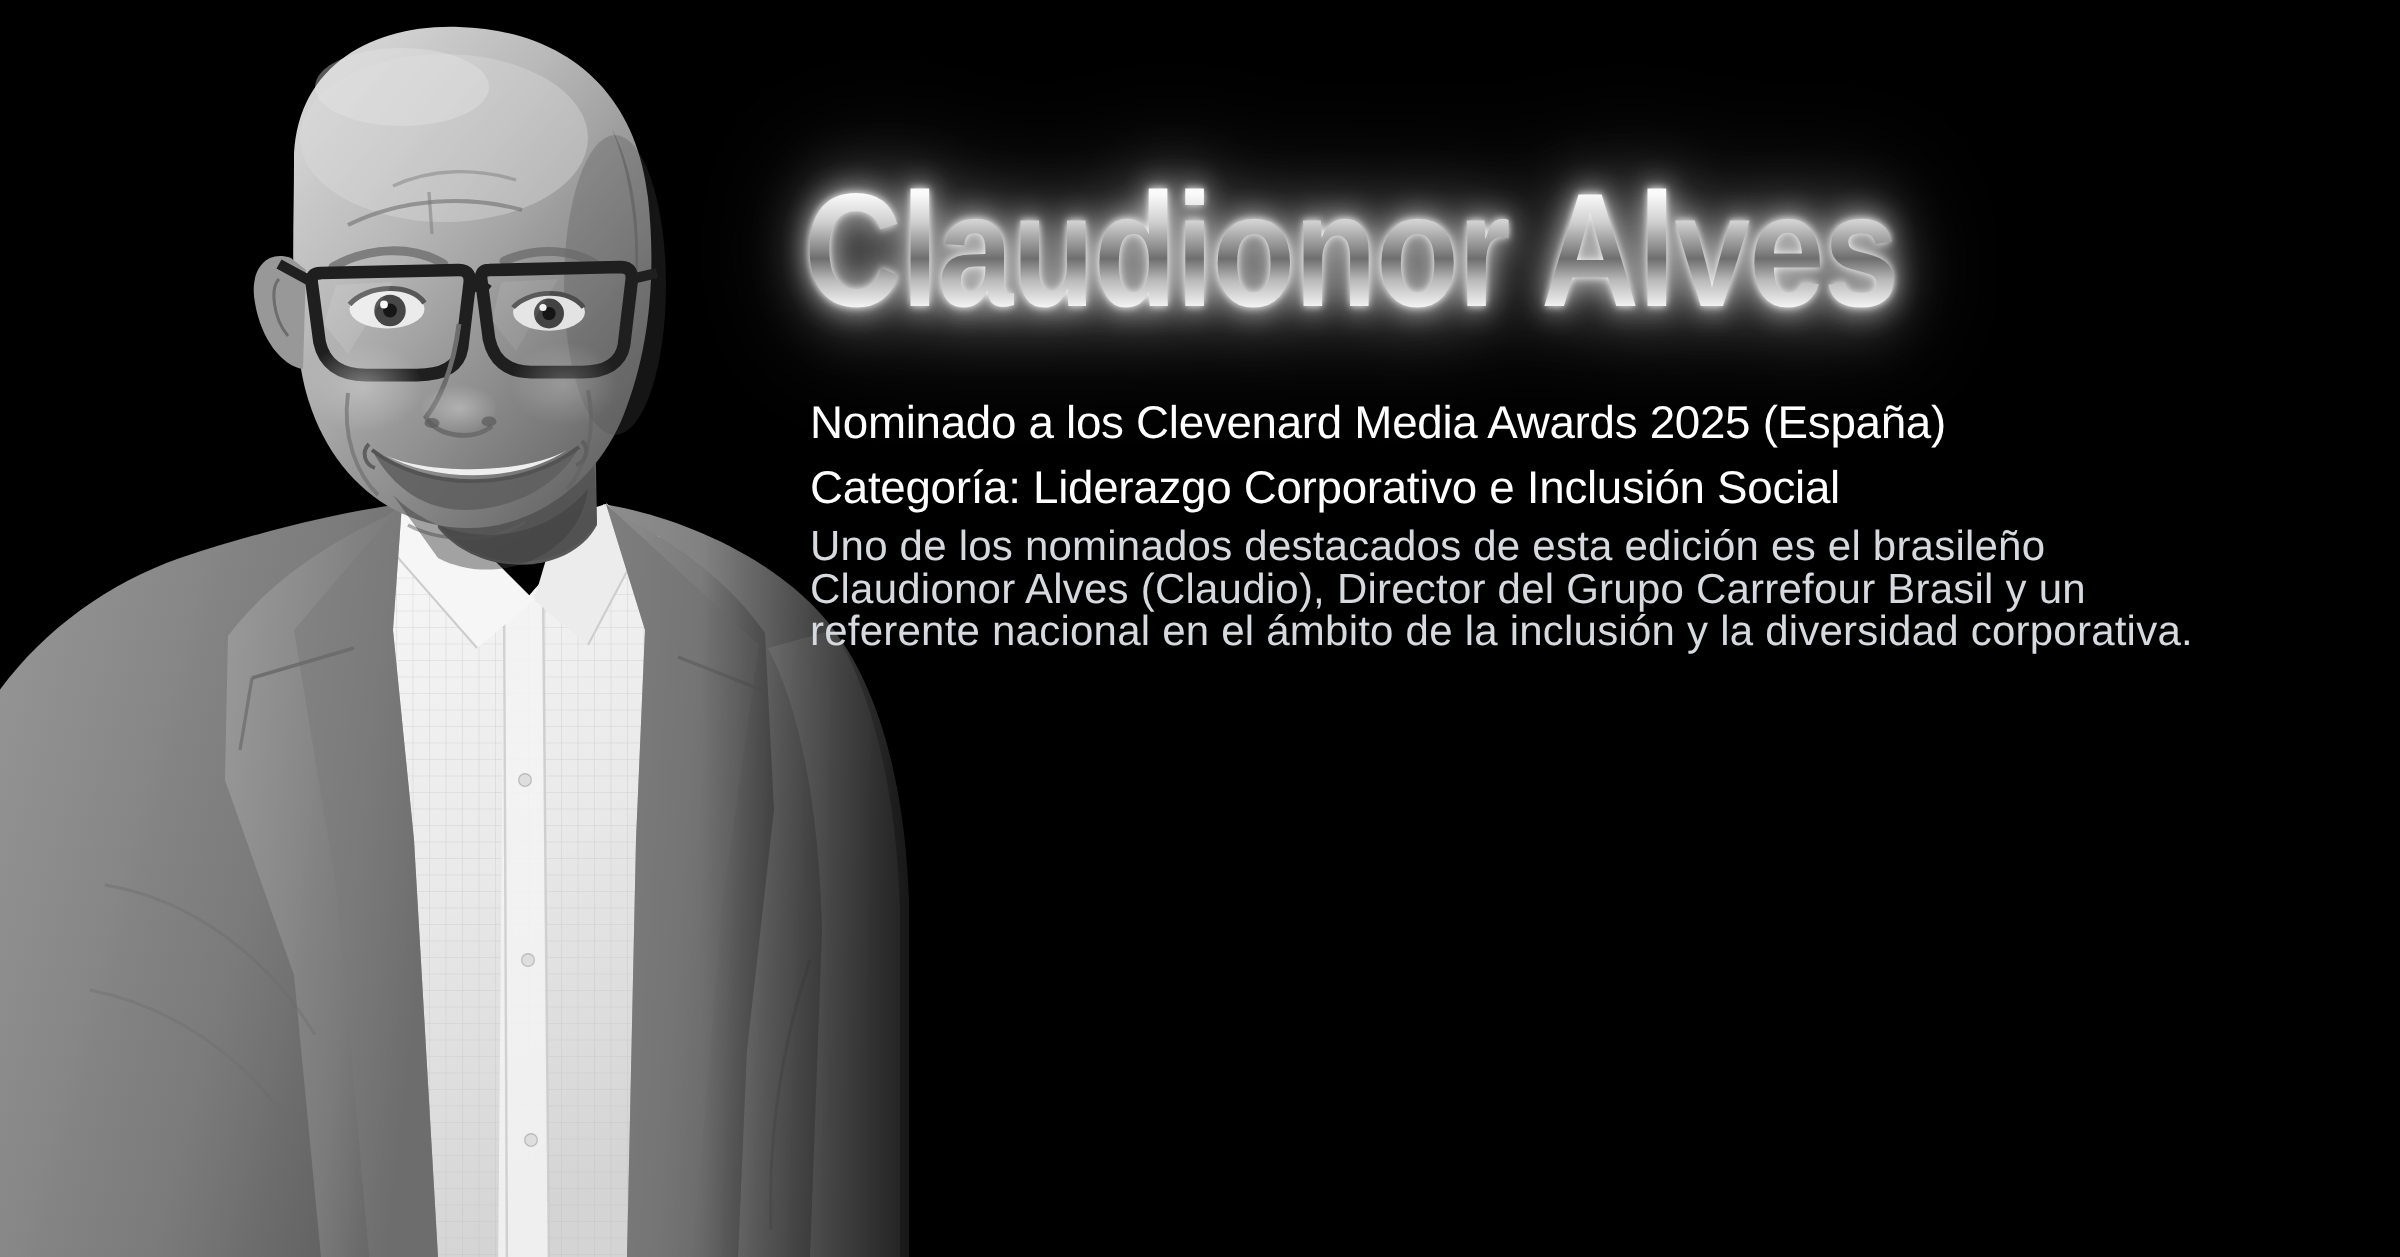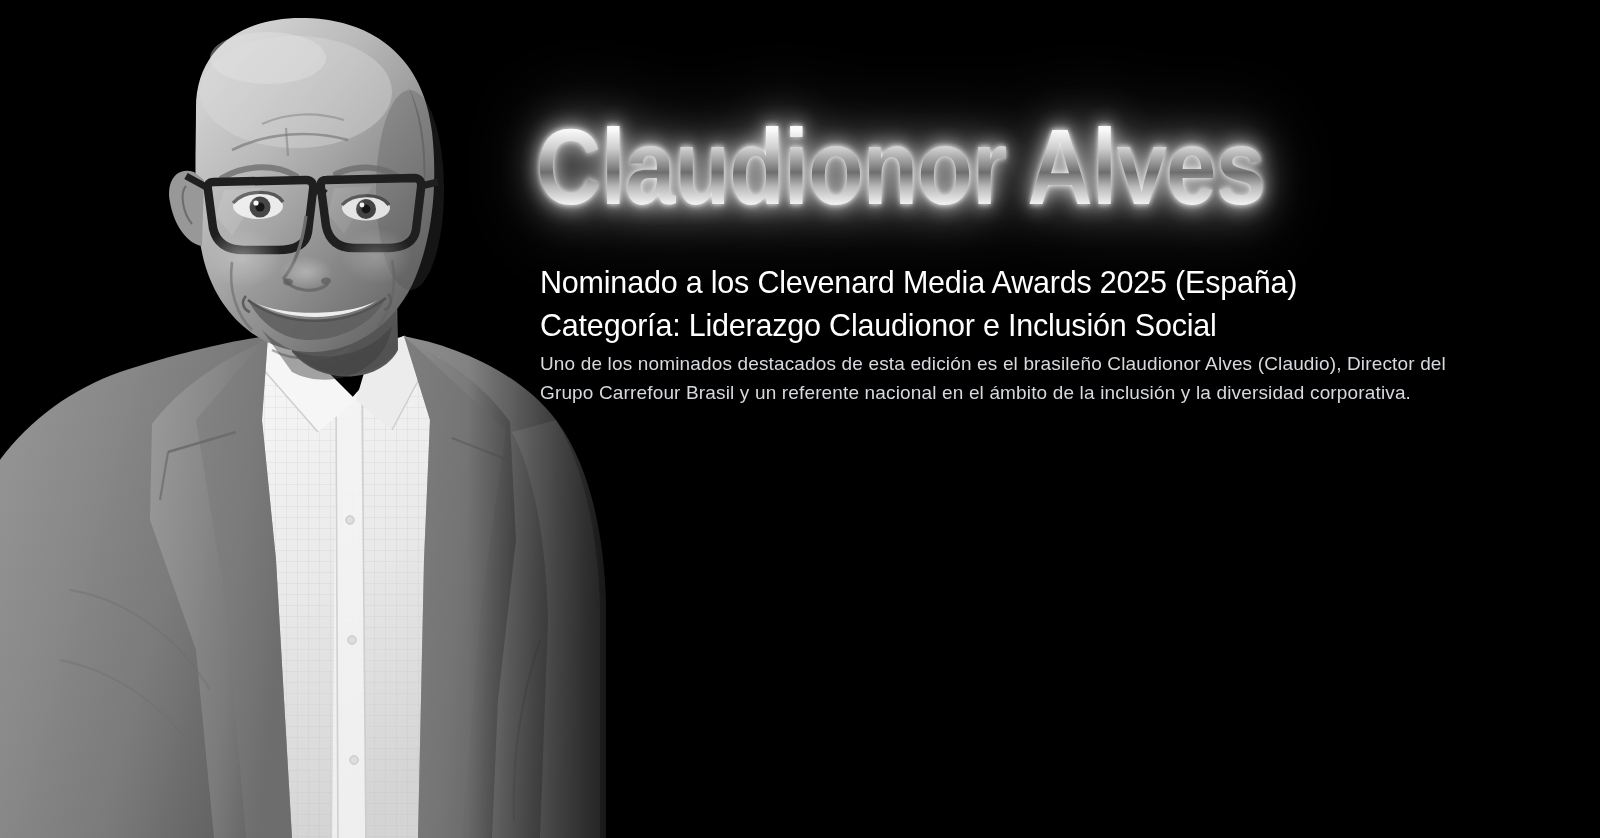--- a/index.html
+++ b/index.html
@@ -102,21 +102,21 @@
   
   .body-copy {
     position: absolute;
     left: 540px;
     top: 350px;
     width: 925px;
   }
   .body-copy p {
     margin: 0;
     color: #d6d9dd;
-    font-size: 19px;
+    font-size: 28px;
     line-height: 28.5px;
     font-weight: 400;
     letter-spacing: 0.15px;
   }
 </style>
 </head>
 <body>
 
 <div id="banner">
 
@@ -311,20 +311,20 @@
       <rect x="0" y="0" width="650" height="838" fill="url(#gFadeR)" opacity="0.9"></rect>
     </svg>
   </div>
 
   <div class="title-row">
     <h1 class="headline">Claudionor Alves</h1>
   </div>
 
   <div class="subheads">
     <p class="subhead">Nominado a los Clevenard Media Awards 2025 (España)</p>
-    <p class="subhead">Categoría: Liderazgo Claudionor e Inclusión Social</p>
+    <p class="subhead">Categoría: Liderazgo Corporativo e Inclusión Social</p>
   </div>
 
   <div class="body-copy">
     <p>Uno de los nominados destacados de esta edición es el brasileño Claudionor Alves (Claudio), Director del Grupo Carrefour Brasil y un referente nacional en el ámbito de la inclusión y la diversidad corporativa.</p>
   </div>
 
 </div>
 
 </body></html>

